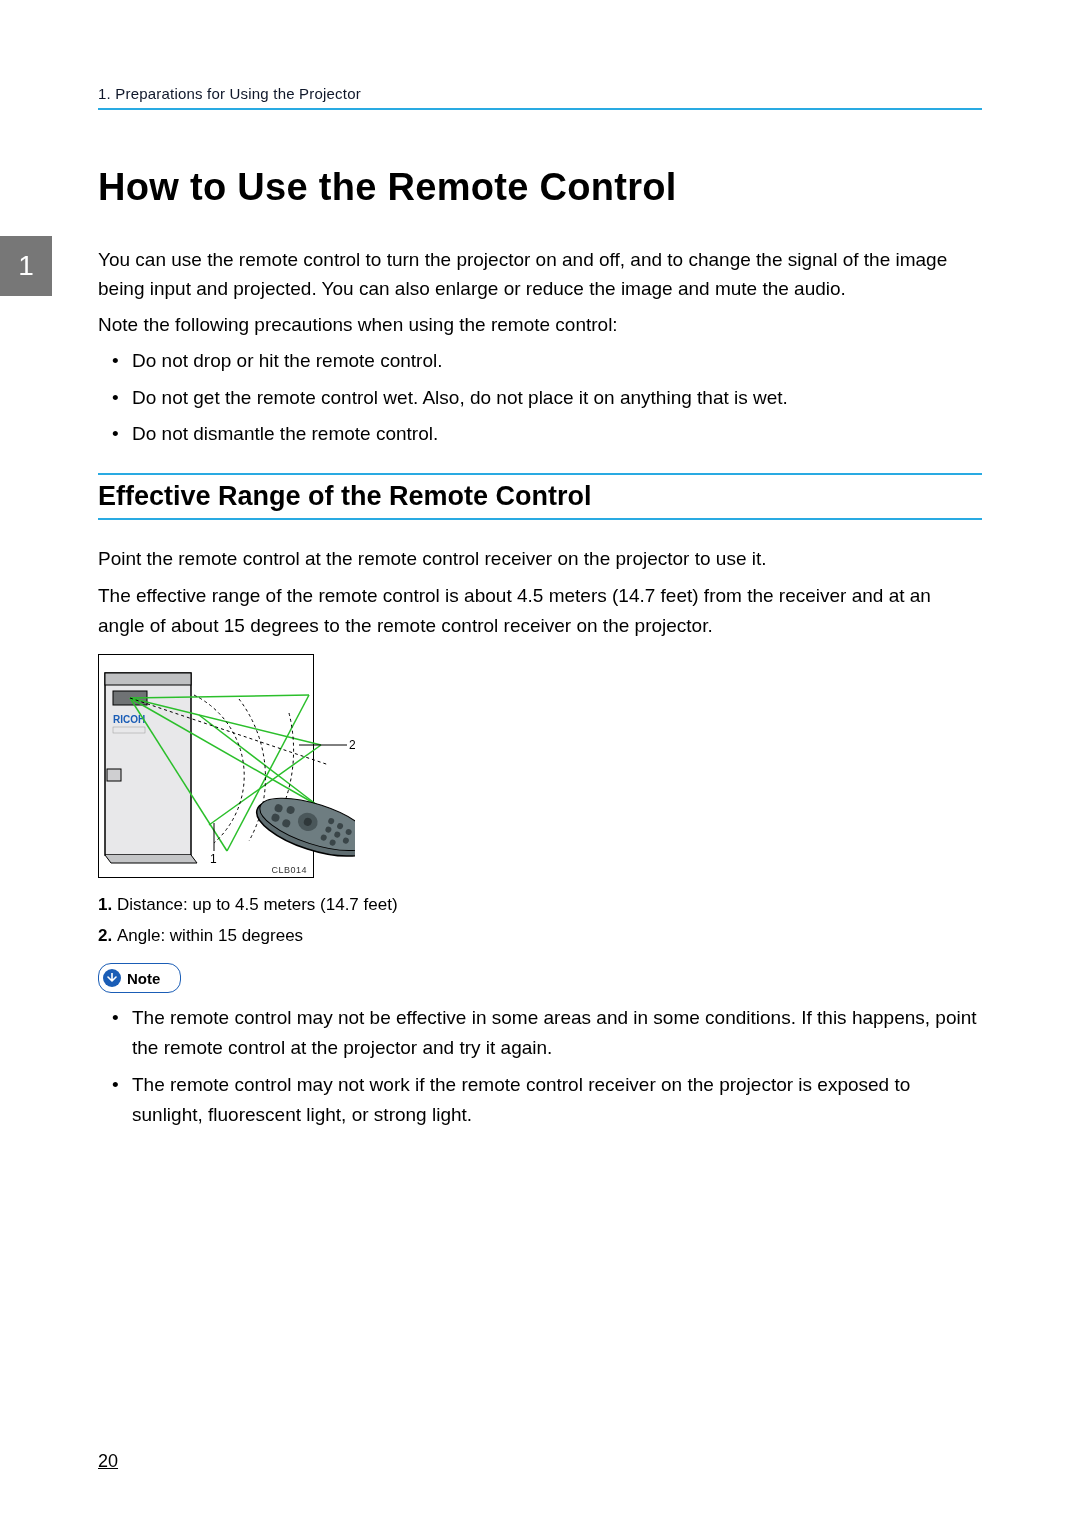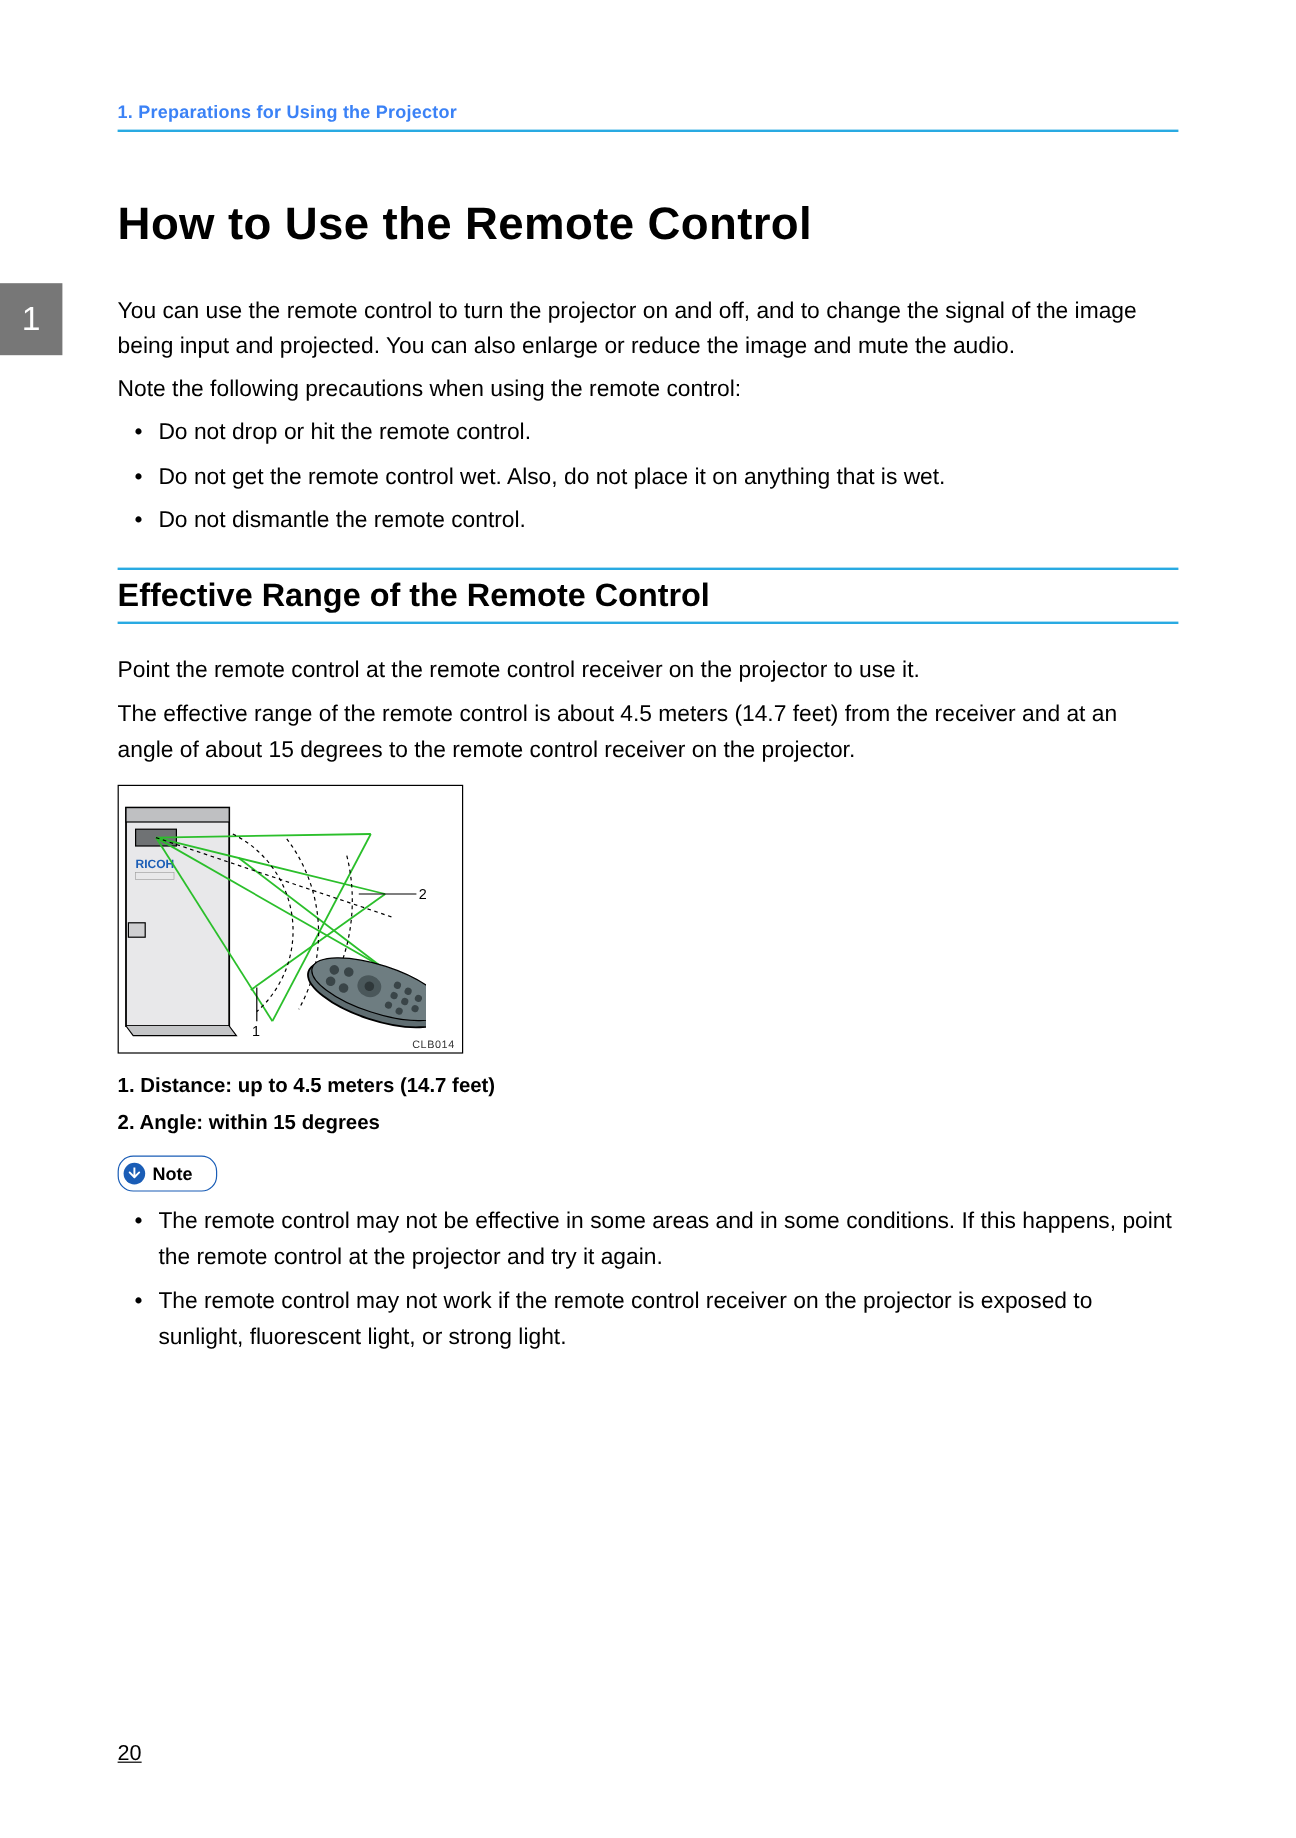--- a/index.html
+++ b/index.html
@@ -10,24 +10,23 @@
     font-family: "Segoe UI", "Helvetica Neue", Arial, sans-serif;
     color: #000;
     position: relative;
   }
   .page {
     padding: 85px 98px 0 98px;
     position: relative;
   }
   .header-line {
     font-size: 15px;
-    color: #3b82f6;
+    color: #0f172a;
     margin-bottom: 6px;
     letter-spacing: 0.2px;
-    font-weight: bold;
   }
   .hr-top {
     border: none;
     border-top: 2px solid #29aae2;
     margin-bottom: 56px;
   }
   .chapter-tab {
     position: absolute;
     left: 0;
     top: 236px;
@@ -82,21 +81,21 @@
     font-size: 27px;
     font-weight: 700;
     margin-bottom: 6px;
   }
   .section-rule-bottom {
     border: none;
     border-top: 2px solid #29aae2;
     margin-bottom: 24px;
   }
   .diagram-box {
-    width: 288px;
+    width: 216px;
     height: 224px;
     border: 1.5px solid #000;
     margin-top: 14px;
     margin-bottom: 12px;
     position: relative;
     background: #fff;
   }
   .diagram-box svg { display: block; }
   .diag-code {
     position: absolute;
@@ -108,21 +107,21 @@
   }
   ol.range-list {
     list-style: none;
     counter-reset: rl;
     padding-left: 0;
     margin-bottom: 12px;
   }
   ol.range-list li {
     counter-increment: rl;
     font-size: 17px;
-    font-weight: 700;
+    font-weight: 400;
     line-height: 1.8;
   }
   ol.range-list li::before {
     content: counter(rl) ". ";
     font-weight: 700;
   }
   .note-badge {
     display: inline-flex;
     align-items: center;
     border: 1.5px solid #1a5db6;

